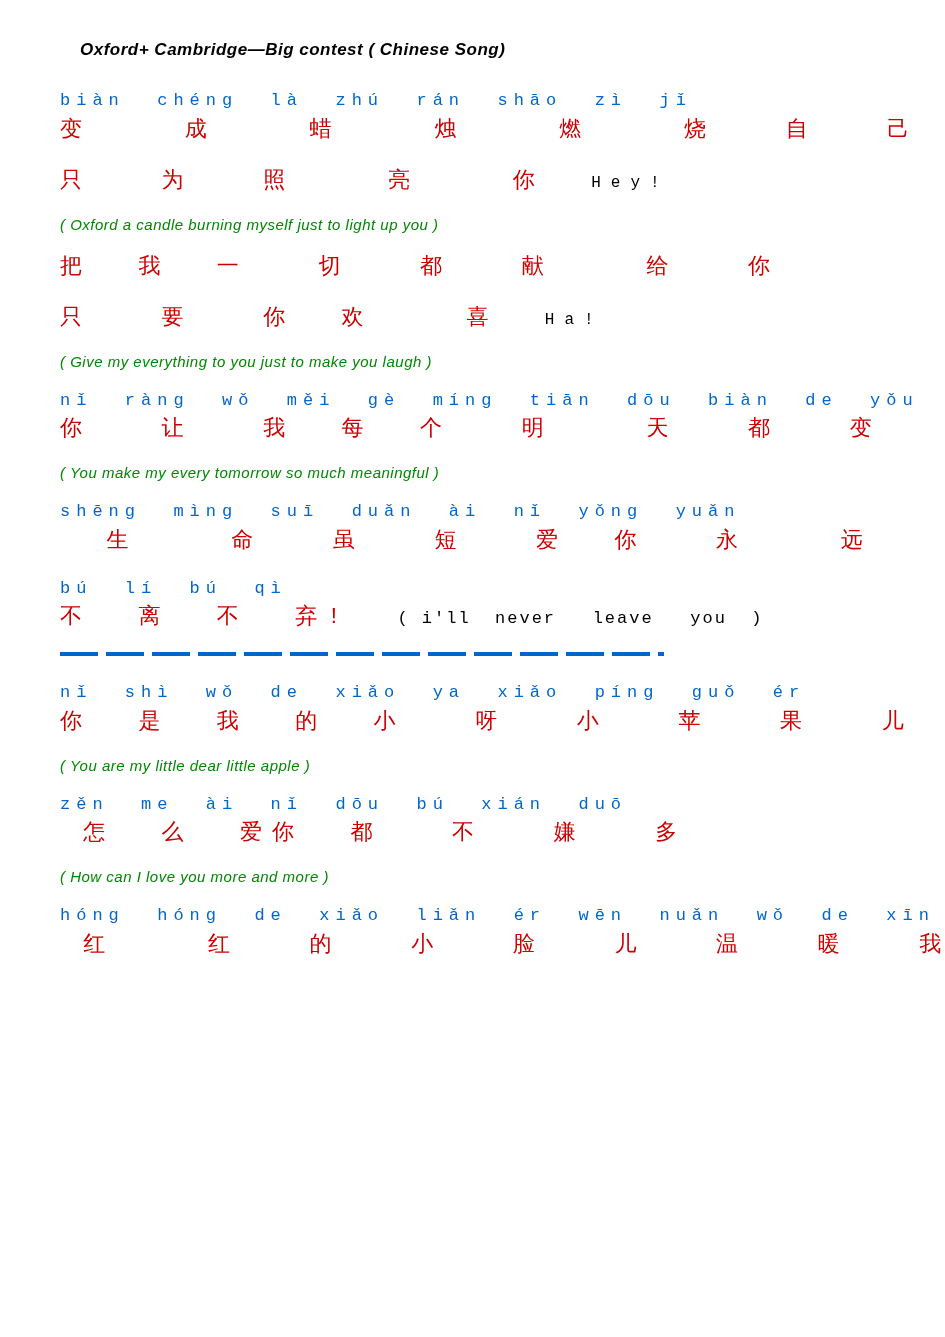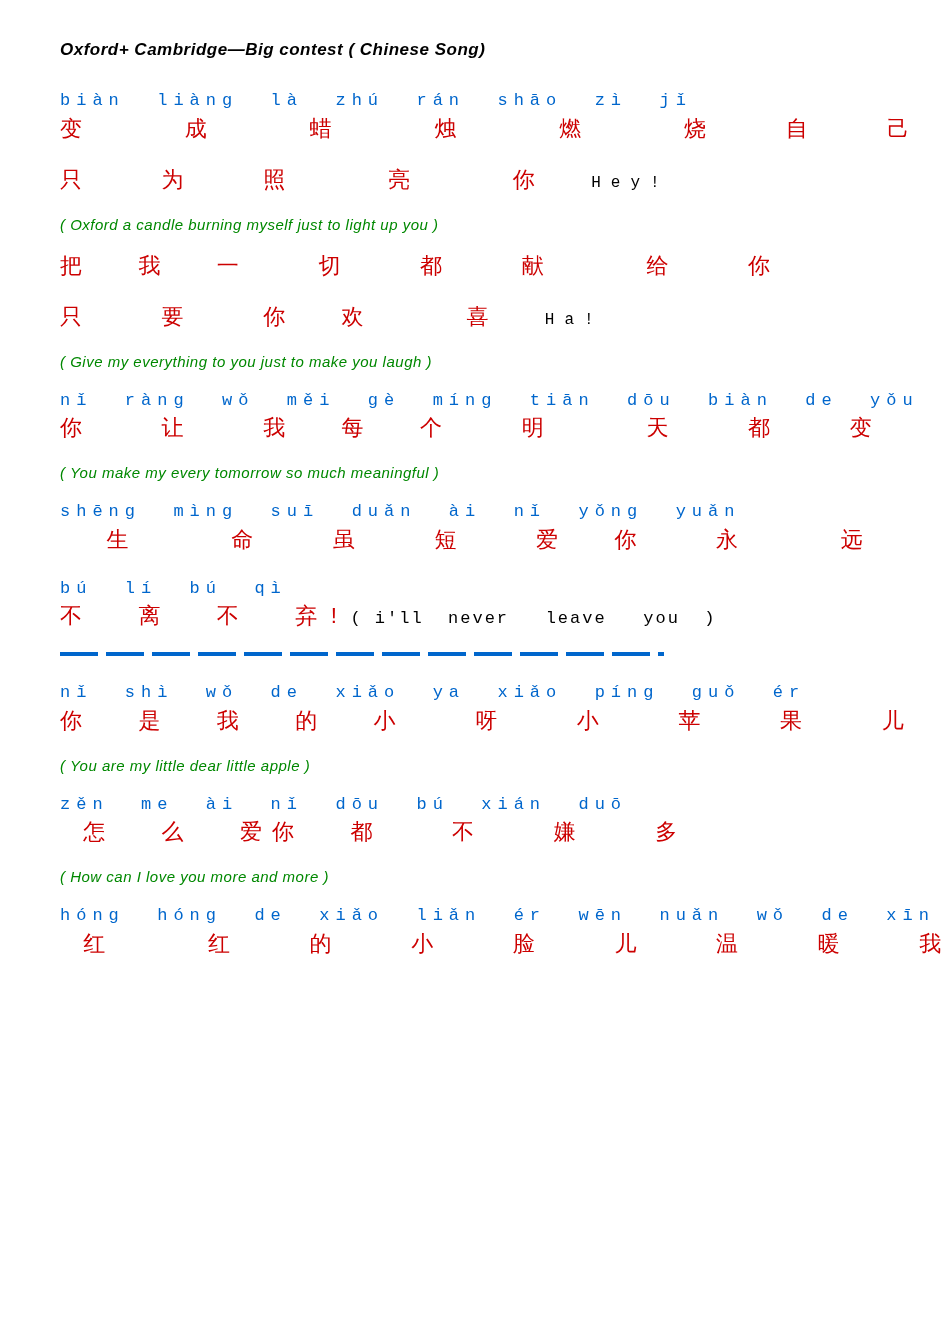--- a/index.html
+++ b/index.html
@@ -18,20 +18,21 @@
     }
 
     .page-title {
       font-style: italic;
       font-weight: bold;
       font-size: 17px;
       color: #000000;
       margin-bottom: 28px;
       font-family: Arial, sans-serif;
       letter-spacing: 0.5px;
+      margin-left: 20px;
     }
 
     .song-block {
       margin-bottom: 18px;
     }
 
     .pinyin-line {
       color: #0066cc;
       font-size: 17px;
       letter-spacing: 6px;
@@ -83,32 +84,33 @@
       width: 6px;
       height: 4px;
       background-color: #0066cc;
     }
 
     .inline-english-small {
       color: #000000;
       font-size: 17px;
       font-family: 'Courier New', Courier, monospace;
       letter-spacing: 2px;
+      margin-left: 47px;
     }
 
   </style>
 </head>
 <body>
 
 <div>
 
   <div class="page-title">Oxford+  Cambridge—Big contest  (  Chinese  Song)</div>
 
   <div class="song-block">
-    <div class="pinyin-line">biàn  liàng  là  zhú  rán  shāo  zì  jǐ</div>
+    <div class="pinyin-line">biàn  chéng  là  zhú  rán  shāo  zì  jǐ</div>
     <div class="chinese-line">变    成    蜡    烛    燃    烧   自   己</div>
   </div>
 
   <div class="song-block">
     <div class="chinese-line">只   为   照    亮    你  <span class="hey">Hey!</span></div>
   </div>
 
   <div class="song-block">
     <div class="translation-line">( Oxford a candle burning myself just to light up you )</div>
   </div>

